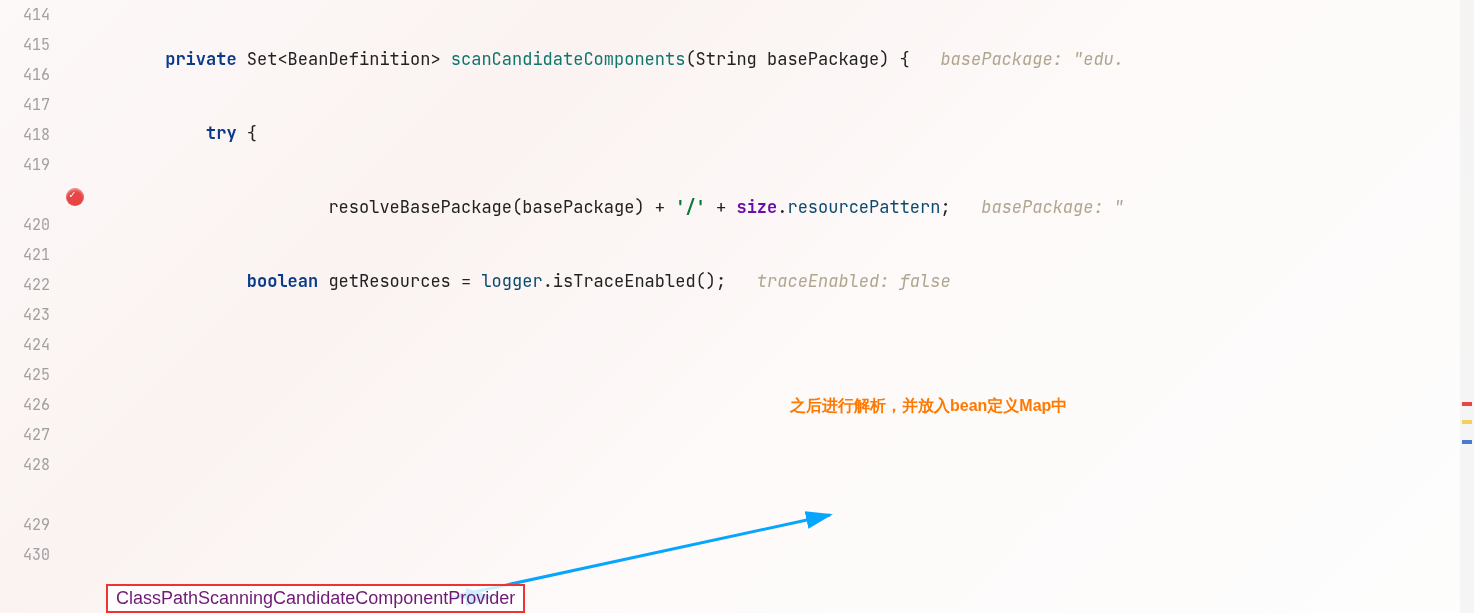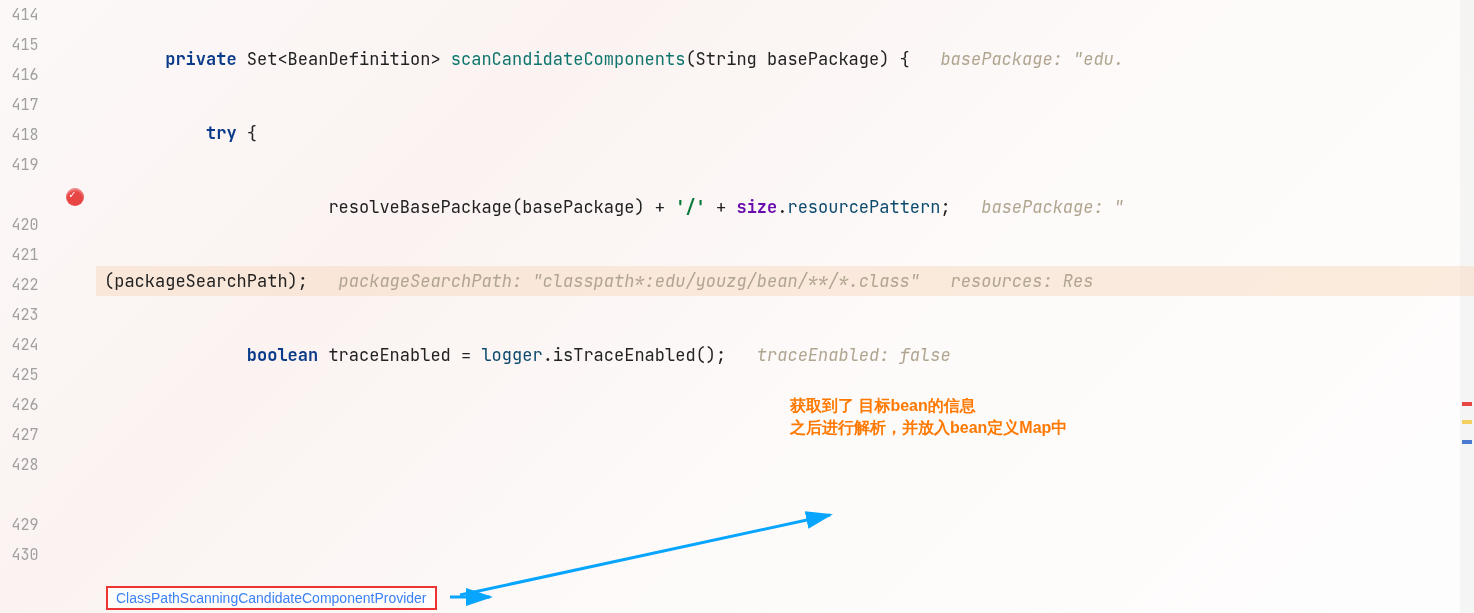--- a/index.html
+++ b/index.html
@@ -1,36 +1,36 @@
 <!DOCTYPE html>
 <html><head>
 <meta charset="utf-8">
 <style>
   *{box-sizing:border-box;margin:0;padding:0}
   body{font-family:'JetBrains Mono','Consolas','Monaco',monospace;font-size:17px;background:#fefefe;overflow:hidden;position:relative;width:1474px;height:613px}
   .bg-overlay{position:absolute;inset:0;background:linear-gradient(135deg,rgba(240,200,200,.1) 0%,rgba(230,180,170,.15) 30%,rgba(245,220,210,.1) 60%,rgba(250,240,235,.05) 100%);pointer-events:none;z-index:0}
   .editor{position:relative;z-index:1;display:flex;height:583px}
-  .gutter{width:60px;text-align:center;padding-right:10px;color:#a0a0a0;font-size:15px;user-select:none;flex-shrink:0}
+  .gutter{width:60px;text-align:right;padding-right:10px;color:#a0a0a0;font-size:15px;user-select:none;flex-shrink:0}
   .gutter-line{height:30px;line-height:30px}
   .marker-col{width:36px;flex-shrink:0;position:relative}
   .breakpoint{position:absolute;left:6px;top:188px;width:18px;height:18px;border-radius:50%;background:#e84545;box-shadow:inset 0 2px 2px rgba(255,255,255,.4)}
   .breakpoint::after{content:"✓";color:#fff;font-size:11px;position:absolute;left:3px;top:-1px}
   .code{flex:1;position:relative;white-space:pre;color:#222}
   .code-line{height:30px;line-height:30px;position:relative;padding-left:8px}
   .hl-bp{background:rgba(248,217,191,.5)}
   .k{color:#0a3a8a;font-weight:bold}
   .kc{color:#6a0dad;font-weight:bold;font-style:italic}
   .m{color:#0f766e}
   .s{color:#0a7a3a;font-weight:bold}
   .th{color:#6a0dad;font-weight:bold}
   .f{color:#0c4a6e}
   .hint{color:#b0a590;font-style:italic}
   .annotation{position:absolute;color:#ff7800;font-weight:bold;font-size:16px;font-family:'Microsoft YaHei',sans-serif;z-index:5;line-height:1.4}
   .breadcrumb{position:absolute;bottom:0;left:106px;height:30px;display:flex;align-items:center;z-index:10}
-  .bc-item{border:2px solid #e33;padding:2px 8px;color:#3b82f6;font-size:14px;font-family:sans-serif;background:rgba(255,255,255,.8)}
+  .bc-item{border:2px solid #e33;padding:2px 8px;color:#701a75;font-size:18px;font-family:sans-serif;background:rgba(255,255,255,.8)}
   .bc-sep{width:20px;height:2px;background:none}
   .arrow{position:absolute;z-index:8}
   .arrow svg{overflow:visible}
   .scrollbar{position:absolute;right:0;top:0;width:14px;height:100%;background:rgba(230,230,230,.3)}
   .sb-mark{position:absolute;right:2px;width:10px;height:4px}
   .sb-y{background:#f5d060}
   .sb-b{background:#4a7ad0}
 </style>
 </head>
 <body>
@@ -61,39 +61,37 @@
   </div>
 
   <div class="marker-col">
     <div class="breakpoint"></div>
   </div>
 
   <div class="code">
     <div class="code-line"><span>      </span><span class="k">private</span><span> Set&lt;BeanDefinition&gt; </span><span class="m">scanCandidateComponents</span><span>(String basePackage) {   </span><span class="hint">basePackage: "edu.</span></div>
     <div class="code-line"><span>          </span><span class="k">try</span><span> {</span></div>
     <div class="code-line"><span>                      </span><span>resolveBasePackage(basePackage) + </span><span class="s">'/'</span><span> + </span><span class="th">size</span><span>.</span><span class="f">resourcePattern</span><span>;   </span><span class="hint">basePackage: "</span></div>
-    <div class="code-line hl-bp"><span>(packageSearchPath);   </span><span class="hint">packageSearchPath: "classpath*:edu/youzg/bean/**/*.class"   resources: Res</span></div>
-    <div class="code-line"><span>              </span><span class="k">boolean</span><span> traceEnabled = </span><span class="f">logger</span><span>.isTraceEnabled();   </span><span class="hint">traceEnabled: false</span></div>
+    <div class="code-line"><span>              </span><span class="k">boolean</span><span> getResources = </span><span class="f">logger</span><span>.isTraceEnabled();   </span><span class="hint">traceEnabled: false</span></div>
     
     
     
     
     
     
     
     
     
     
     
     
   </div>
 </div>
 
 <div class="annotation" style="left:790px;top:395px">
-  <div>获取到了 目标bean的信息</div>
   <div>之后进行解析，并放入bean定义Map中</div>
 </div>
 
 <div class="arrow" style="left:450px;top:510px">
   <svg width="400" height="100">
       <defs>
         <marker id="ah" markerWidth="10" markerHeight="10" refX="8" refY="3" orient="auto">
           <path d="M0,0 L0,6 L9,3 z" fill="#08a5ff"></path>
         </marker>
       </defs>

